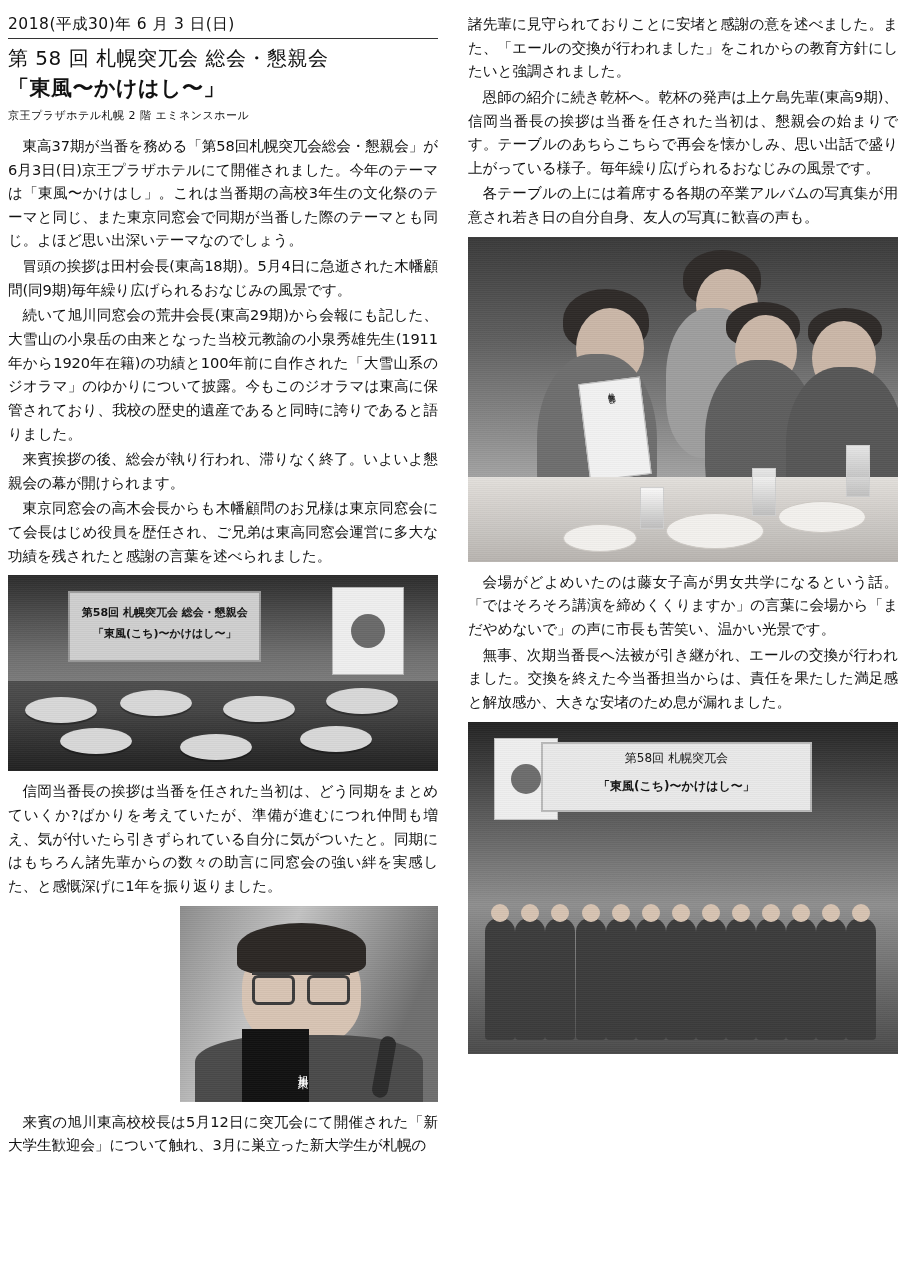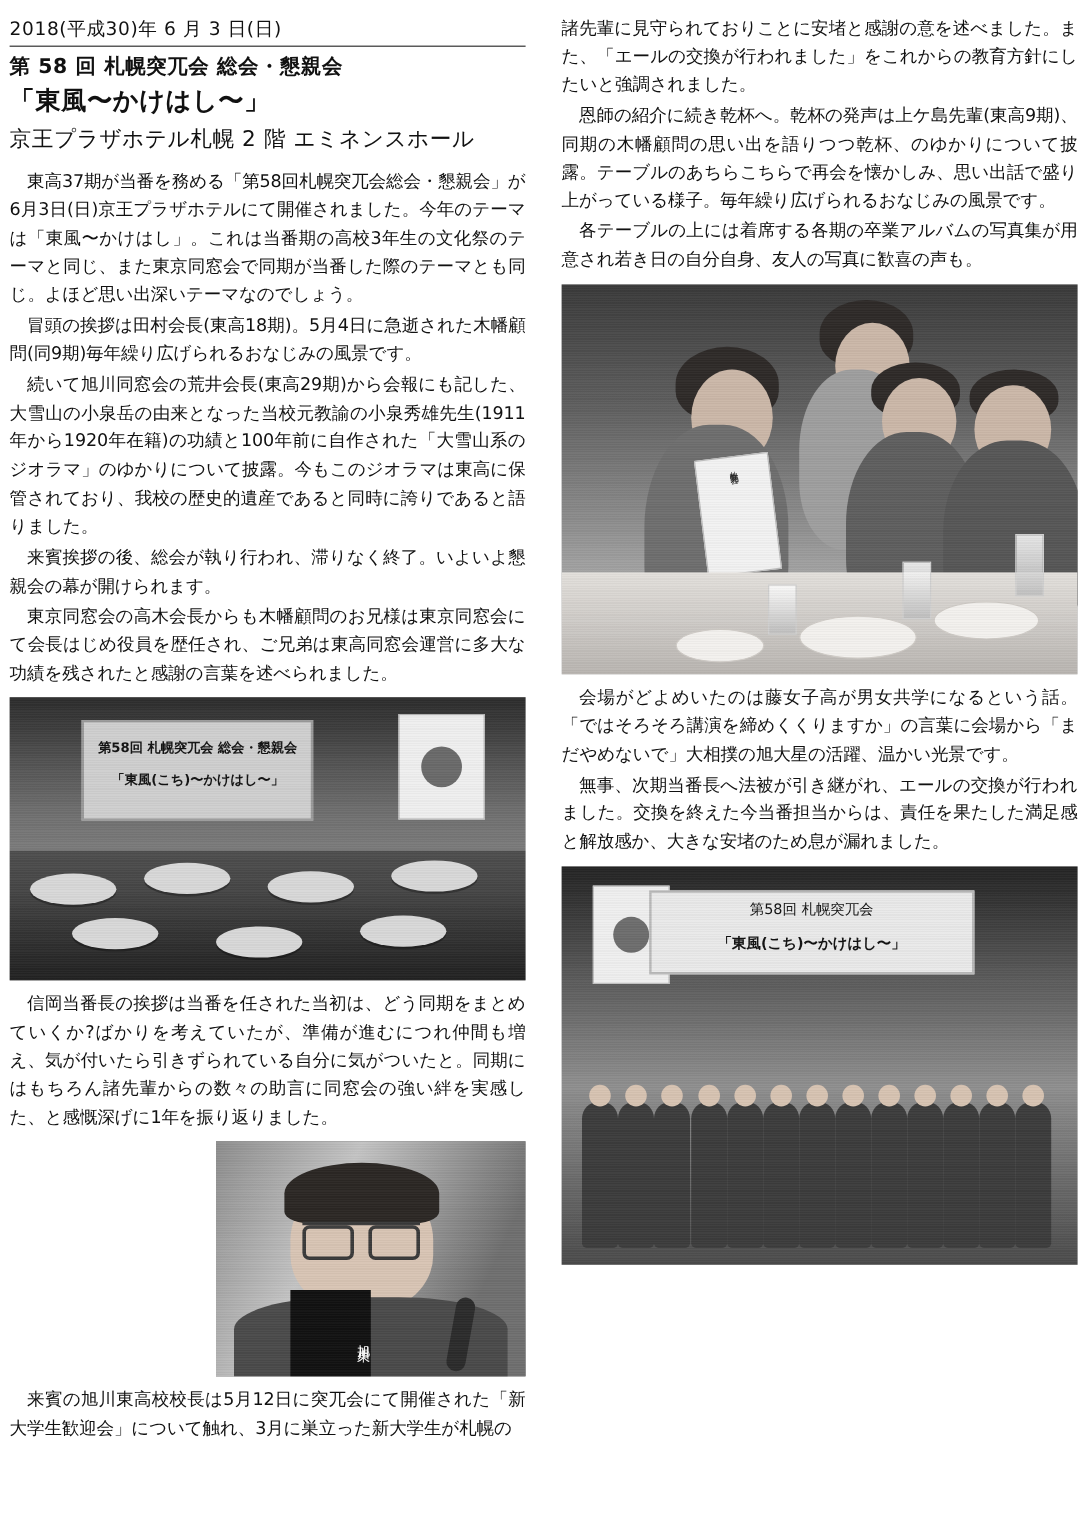--- a/index.html
+++ b/index.html
@@ -36,35 +36,35 @@
     letter-spacing: 0.5px;
     margin-bottom: 4px;
     line-height: 1.3;
   }
   .title-rule {
     border: 0;
     border-top: 1px solid #333;
     margin: 2px 0 6px 0;
   }
   .title-main {
-    font-size: 17px;
-    font-weight: bold;
+    font-size: 20px;
+    font-weight: normal;
     letter-spacing: 0.5px;
     line-height: 1.35;
     margin: 0 0 2px 0;
   }
   .title-sub {
     font-size: 21px;
     font-weight: bold;
     letter-spacing: 0.5px;
     line-height: 1.35;
     margin: 0 0 6px 0;
   }
   .venue {
-    font-size: 18px;
+    font-size: 11px;
     letter-spacing: 0.5px;
     line-height: 1.4;
     margin-bottom: 10px;
   }
 
   p.body {
     font-size: 14.6px;
     line-height: 1.62;
     margin: 0 0 2px 0;
     text-indent: 1em;
@@ -82,21 +82,21 @@
   .photo .grain {
     position: absolute;
     inset: 0;
     background:
       repeating-linear-gradient(0deg, rgba(255,255,255,0.05) 0 1px, rgba(0,0,0,0.05) 1px 2px);
     opacity: .55;
   }
 
   
   #photo-banquet-hall {
-    height: 236px;
+    height: 196px;
     background: linear-gradient(180deg,#2b2b2b 0%, #4a4a4a 18%, #6e6e6e 40%, #8a8a8a 70%, #6d6d6d 100%);
   }
   #photo-banquet-hall .stage {
     position: absolute;
     left: 14%;
     top: 8%;
     width: 44%;
     height: 34%;
     background: #cfcfcf;
     border: 2px solid #9a9a9a;
@@ -295,21 +295,21 @@
       <div class="grain"></div>
     </div>
 
     <p class="body">来賓の旭川東高校校長は5月12日に突兀会にて開催された「新大学生歓迎会」について触れ、3月に巣立った新大学生が札幌の</p>
   </div>
 
   <div class="col col-right">
 
     <div style="height:12px"></div>
     <p class="body noindent">諸先輩に見守られておりことに安堵と感謝の意を述べました。また、「エールの交換が行われました」をこれからの教育方針にしたいと強調されました。</p>
-    <p class="body">恩師の紹介に続き乾杯へ。乾杯の発声は上ケ島先輩(東高9期)、同期の木幡顧問の思い出を語りつつ乾杯、のゆかりについて披露。テーブルのあちらこちらで再会を懐かしみ、思い出話で盛り上がっている様子。毎年繰り広げられるおなじみの風景です。</p>
+    <p class="body">恩師の紹介に続き乾杯へ。乾杯の発声は上ケ島先輩(東高9期)、信岡当番長の挨拶は当番を任された当初は、懇親会の始まりです。テーブルのあちらこちらで再会を懐かしみ、思い出話で盛り上がっている様子。毎年繰り広げられるおなじみの風景です。</p>
     <p class="body">各テーブルの上には着席する各期の卒業アルバムの写真集が用意され若き日の自分自身、友人の写真に歓喜の声も。</p>
 
     <div class="photo" id="photo-table-group">
       <div class="hair" style="left:50%;top:4%;width:78px;height:56px"></div>
       <div class="head" style="left:53%;top:10%;width:62px;height:72px"></div>
       <div class="person" style="left:46%;top:22%;width:96px;height:150px"></div>
 
       <div class="hair" style="left:22%;top:16%;width:86px;height:62px"></div>
       <div class="head" style="left:25%;top:22%;width:68px;height:80px"></div>
       <div class="person" style="left:16%;top:36%;width:120px;height:190px;background:#6e6e6e"></div>
@@ -329,21 +329,21 @@
       <div class="table-surface"></div>
       <div class="plate" style="left:46%;bottom:4%;width:96px;height:34px"></div>
       <div class="plate" style="left:72%;bottom:9%;width:86px;height:30px"></div>
       <div class="plate" style="left:22%;bottom:3%;width:72px;height:26px"></div>
       <div class="glass" style="left:40%;bottom:10%"></div>
       <div class="glass" style="left:66%;bottom:14%;height:46px"></div>
       <div class="glass" style="left:88%;bottom:20%;height:50px"></div>
       <div class="grain"></div>
     </div>
 
-    <p class="body">会場がどよめいたのは藤女子高が男女共学になるという話。「ではそろそろ講演を締めくくりますか」の言葉に会場から「まだやめないで」大相撲の旭大星の活躍、温かい光景です。</p>
+    <p class="body">会場がどよめいたのは藤女子高が男女共学になるという話。「ではそろそろ講演を締めくくりますか」の言葉に会場から「まだやめないで」の声に市長も苦笑い、温かい光景です。</p>
     <p class="body">無事、次期当番長へ法被が引き継がれ、エールの交換が行われました。交換を終えた今当番担当からは、責任を果たした満足感と解放感か、大きな安堵のため息が漏れました。</p>
 
     <div class="photo" id="photo-stage-lineup">
       <div class="flagL"></div>
       <div class="banner">
         <div class="l1">第58回  札幌突兀会</div>
         <div class="l2">「東風(こち)〜かけはし〜」</div>
       </div>
       <div class="row">
         <div class="p" style="left:4%">

